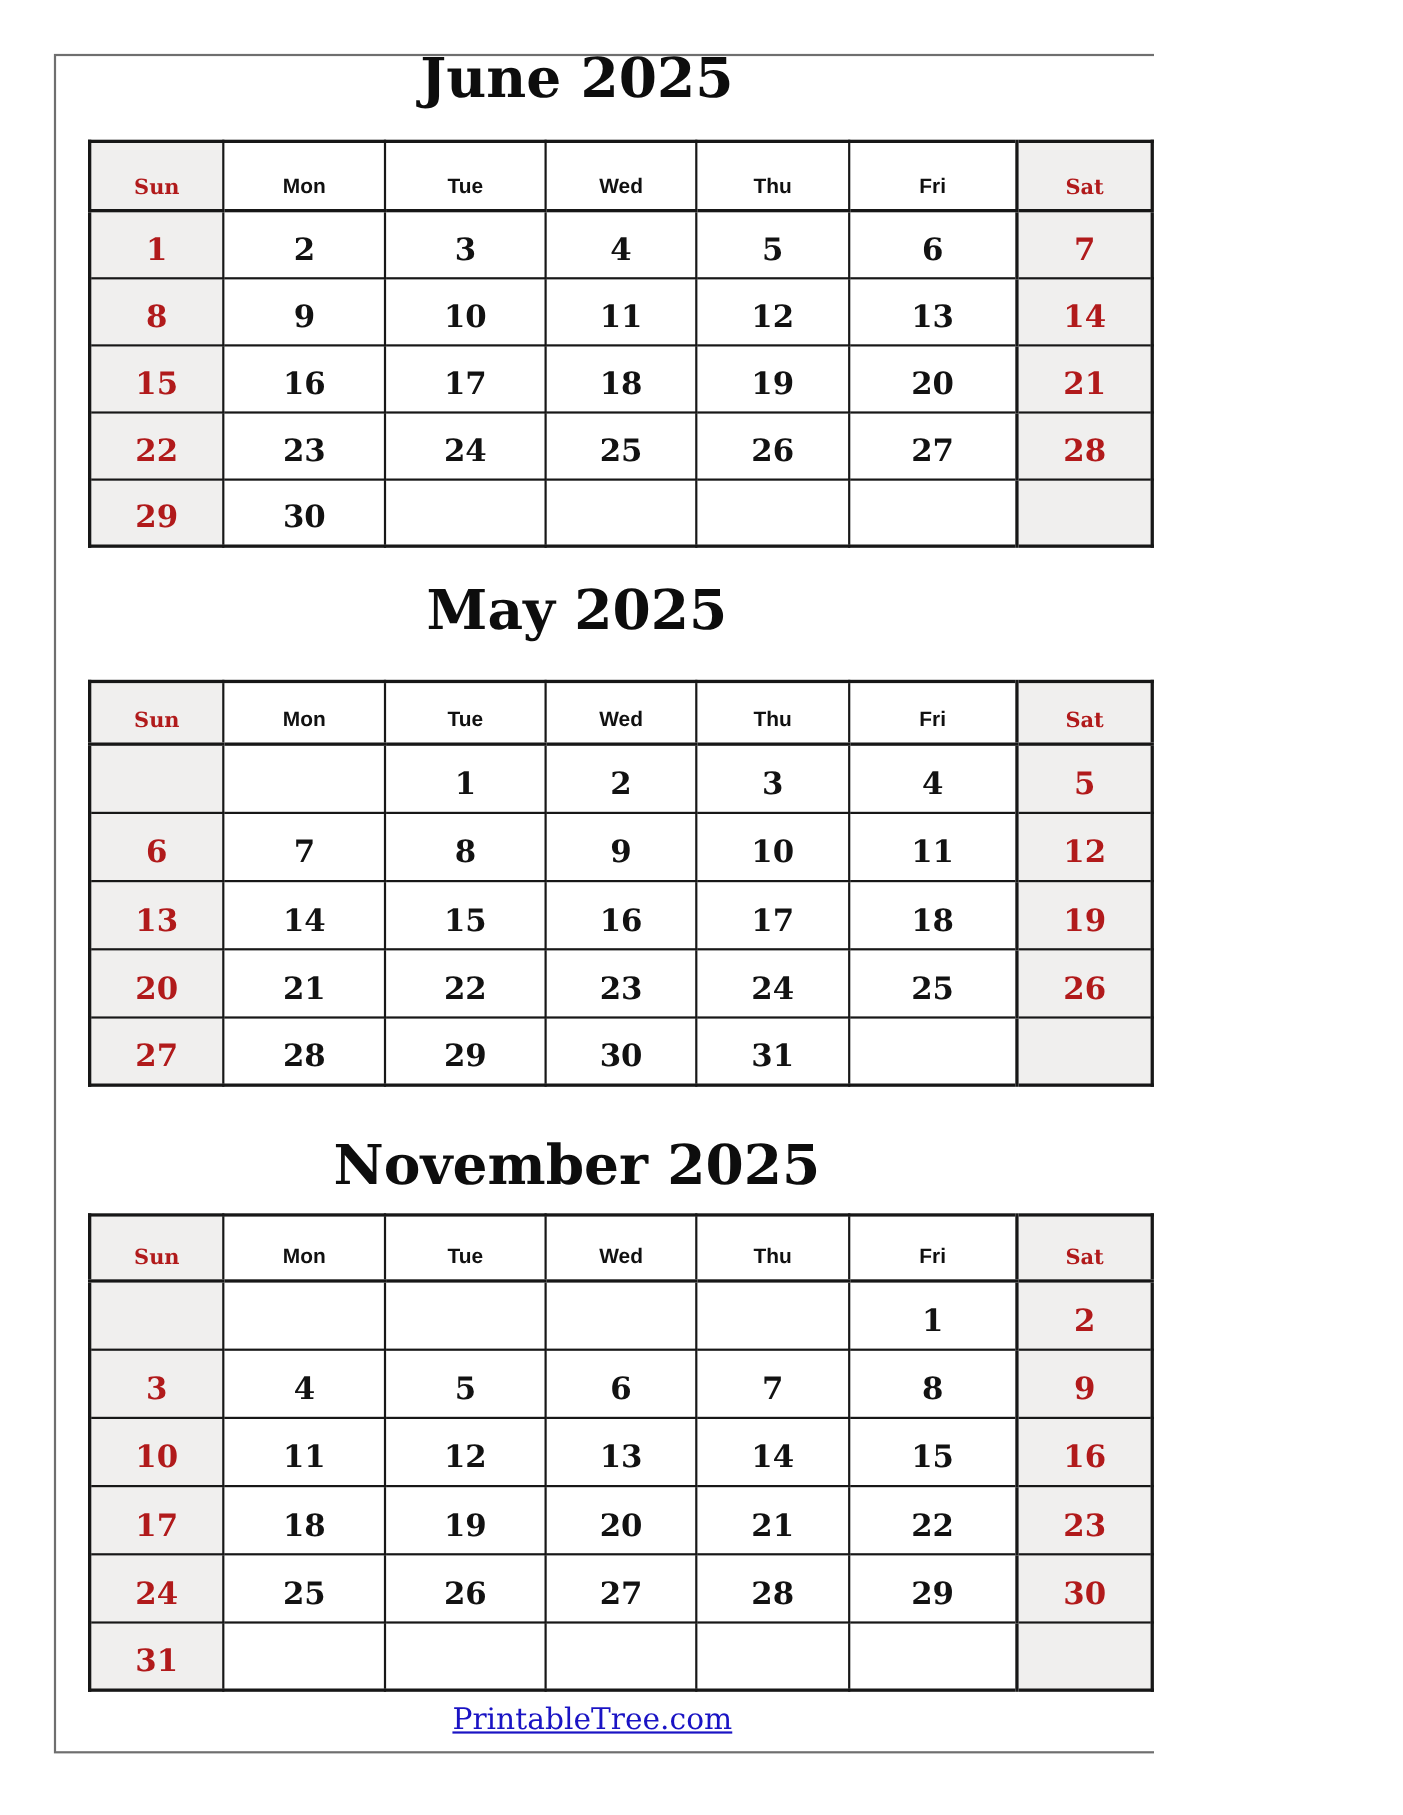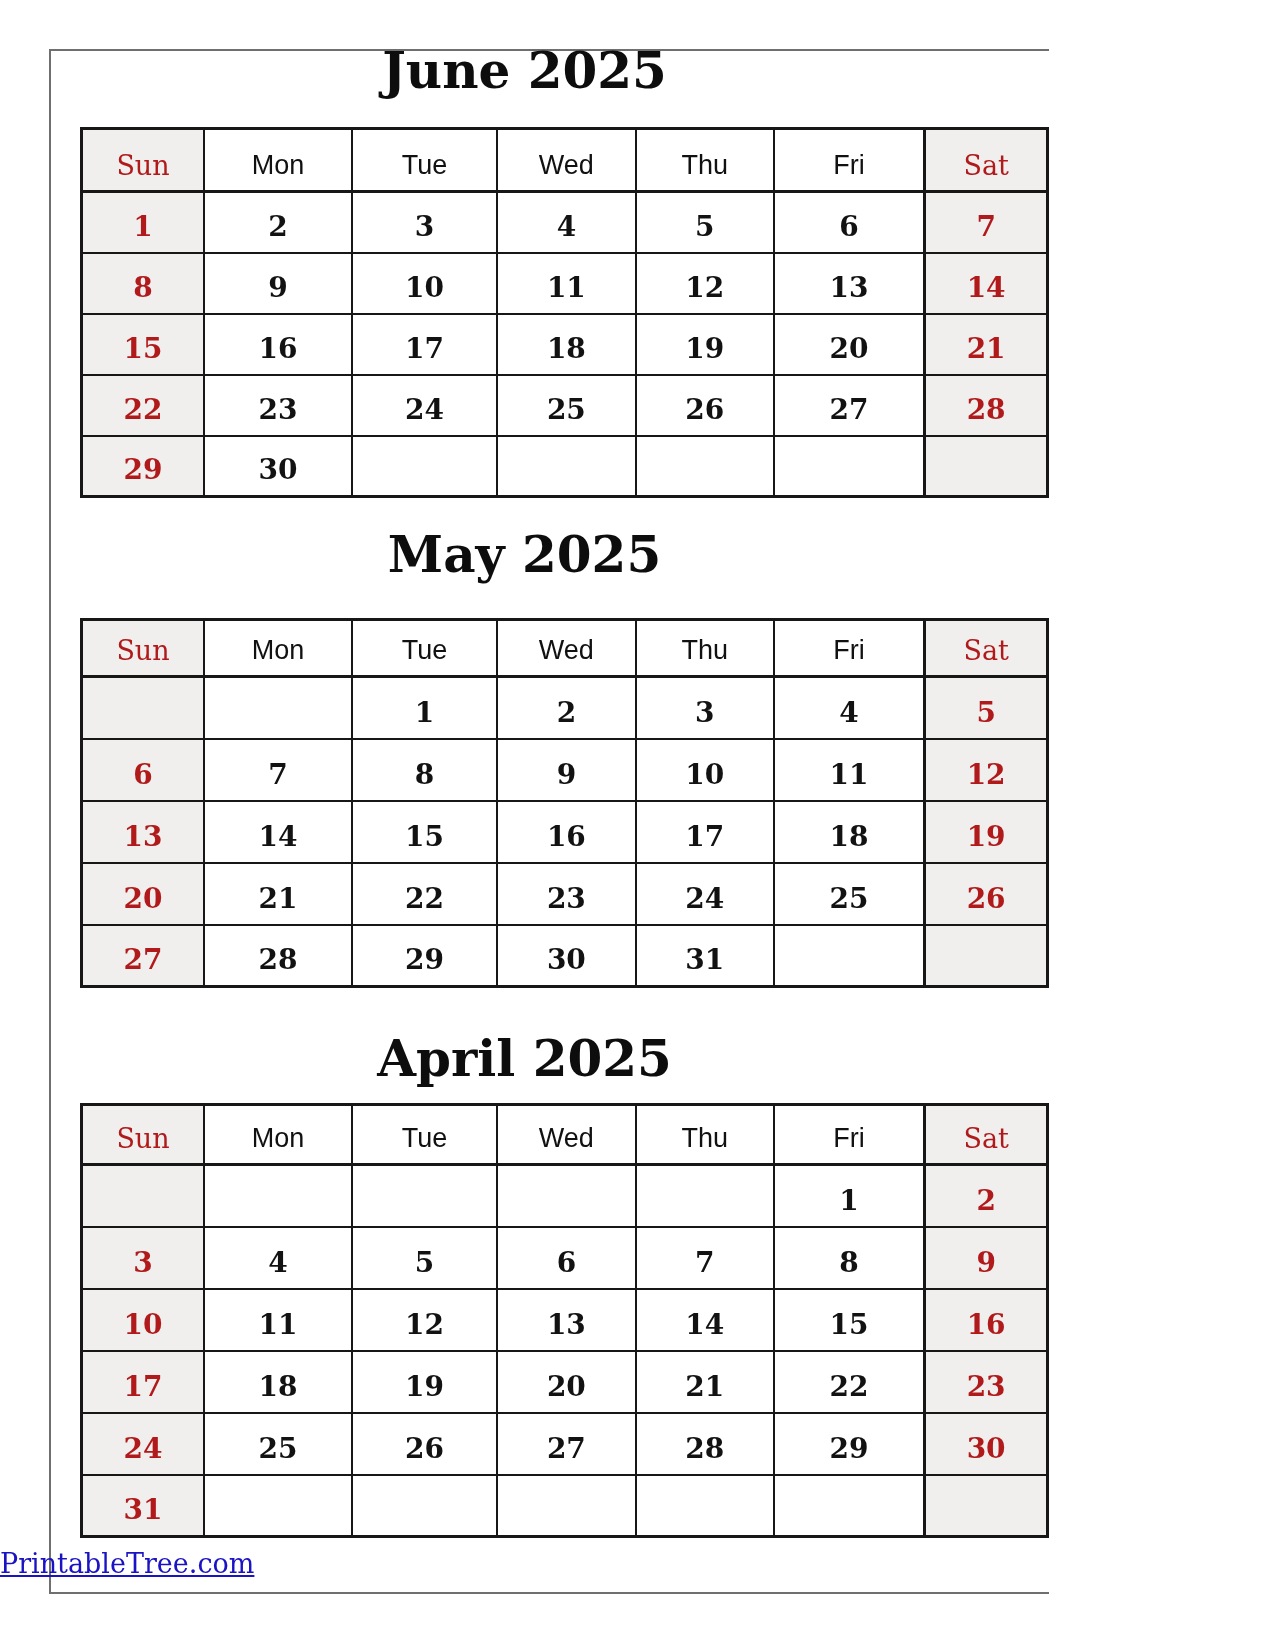--- a/index.html
+++ b/index.html
@@ -32,40 +32,40 @@
   #cal-0{top:127px;}
   #cal-1{top:618px;}
   #cal-2{top:1103px;}
   table.cal th,table.cal td{
     border:2px solid var(--grid);
     text-align:center;vertical-align:bottom;
     padding:0 0 9px 0;overflow:hidden;
   }
   table.cal th{
     font-family:"Liberation Sans",sans-serif;
-    font-weight:normal;font-size:27px;color:#111111;background:#ffffff;
+    font-weight:bold;font-size:19px;color:#111111;background:#ffffff;
   }
   table.cal td{
     font-family:"DejaVu Serif","Liberation Serif",serif;
     font-weight:bold;font-size:28px;color:#121212;background:#ffffff;
   }
   table.cal th.weekend{
     font-family:"DejaVu Serif","Liberation Serif",serif;
     color:var(--red);background:var(--weekend-bg);
   }
   table.cal td.weekend{
     color:var(--red);background:var(--weekend-bg);
   }
   table.cal th:last-child,table.cal td:last-child{border-left:3px solid var(--grid);}
   table.cal tr.hdr th{border-bottom:3px solid var(--grid);}
   #cal-0 tr.hdr{height:63px;}  #cal-0 tr.wk{height:61px;}
   #cal-1 tr.hdr{height:57px;}  #cal-1 tr.wk{height:62px;}
   #cal-2 tr.hdr{height:60px;}  #cal-2 tr.wk{height:62px;}
   .footer{
-    position:absolute;top:1548px;left:0;width:100%;
+    position:absolute;top:1548px;left:14px;width:100%;text-align:center;
   }
   .footer a{
     font-family:"DejaVu Serif","Liberation Serif",serif;
     font-size:27px;color:var(--link);text-decoration:underline;cursor:pointer;
   }
 </style>
 </head>
 <body>
 
 <div class="page">
@@ -206,21 +206,21 @@
           <td>28</td>
           <td>29</td>
           <td>30</td>
           <td>31</td>
           <td></td>
           <td class="weekend"></td>
         </tr>
       </tbody>
     </table>
 
-  <h1 class="month-title" id="title-2">April 2025</h1>
+  <h1 class="month-title" id="title-2">November 2025</h1>
   <table class="cal" id="cal-2">
       <colgroup>
         <col style="width: 139px;">
         <col style="width: 171px;">
         <col style="width: 169px;">
         <col style="width: 159px;">
         <col style="width: 160px;">
         <col style="width: 178px;">
         <col style="width: 141px;">
       </colgroup>

